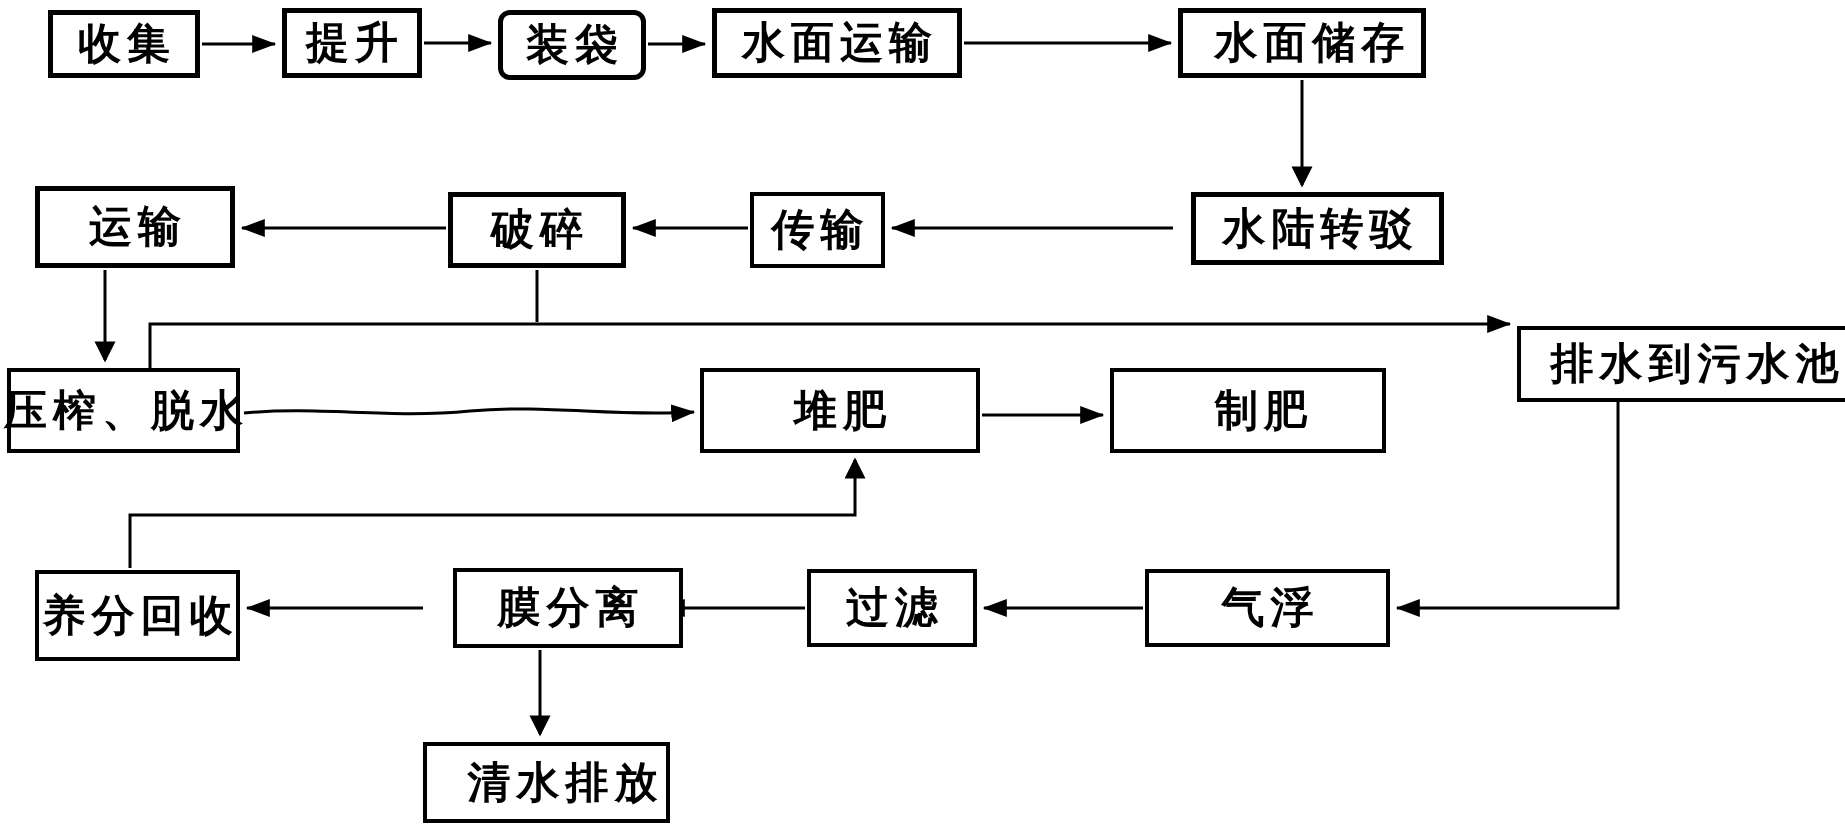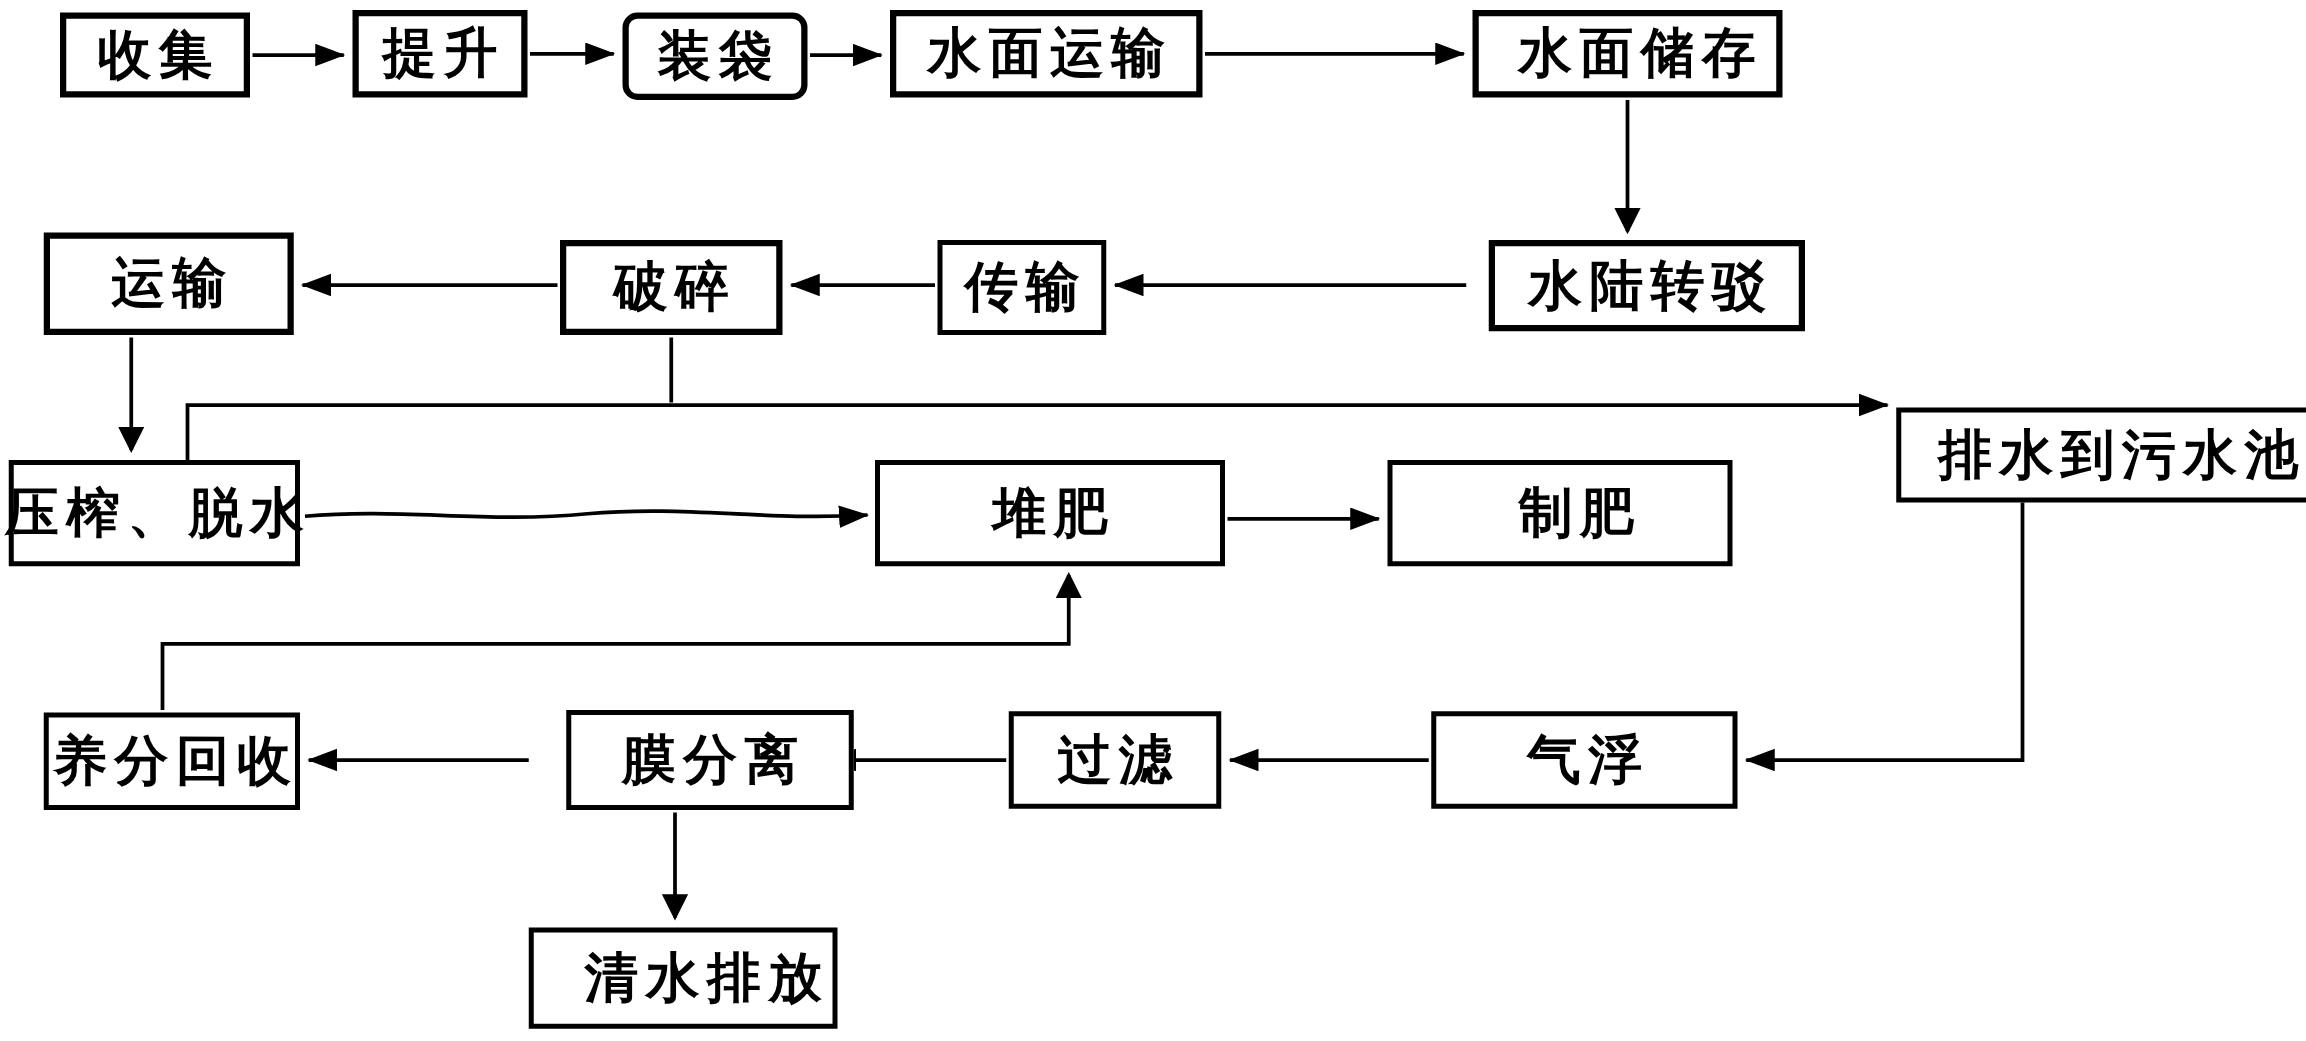--- a/index.html
+++ b/index.html
@@ -46,21 +46,21 @@
   .n-surface-transport  { left:712px;  top:8px;   width:250px; height:70px; border-width:5px; }
   .n-surface-storage    { left:1178px; top:8px;   width:248px; height:70px; border-width:5px;padding-left:15px; }
   .n-transport          { left:35px;   top:186px; width:200px; height:82px; border-width:5px; }
   .n-crushing           { left:448px;  top:192px; width:178px; height:76px; border-width:5px; }
   .n-conveying          { left:750px;  top:192px; width:135px; height:76px; }
   .n-land-transfer      { left:1175px; top:192px; width:253px; height:73px; border-width:5px;margin-left:16px; }
   .n-drain-sewage       { left:1517px; top:282px; width:355px; height:76px;margin-top:44px; }
   .n-press-dewater      { left:7px;    top:368px; width:233px; height:85px; }
   .n-composting         { left:700px;  top:368px; width:280px; height:85px; }
   .n-fertilizer         { left:1110px; top:368px; width:276px; height:85px;padding-left:26px; }
-  .n-nutrient-recovery  { left:35px;   top:570px; width:205px; height:78px; }
+  .n-nutrient-recovery  { left:35px;   top:570px; width:205px; height:91px; }
   .n-membrane           { left:425px;  top:568px; width:230px; height:80px;margin-left:28px; }
   .n-filtration         { left:807px;  top:569px; width:170px; height:78px;text-align:right; }
   .n-air-flotation      { left:1145px; top:569px; width:245px; height:78px; }
   .n-clean-discharge    { left:423px;  top:742px; width:247px; height:81px;padding-left:32px; }
   svg path.link {
     stroke: #000000;
     stroke-width: 3;
     fill: none;
   }
 </style>

